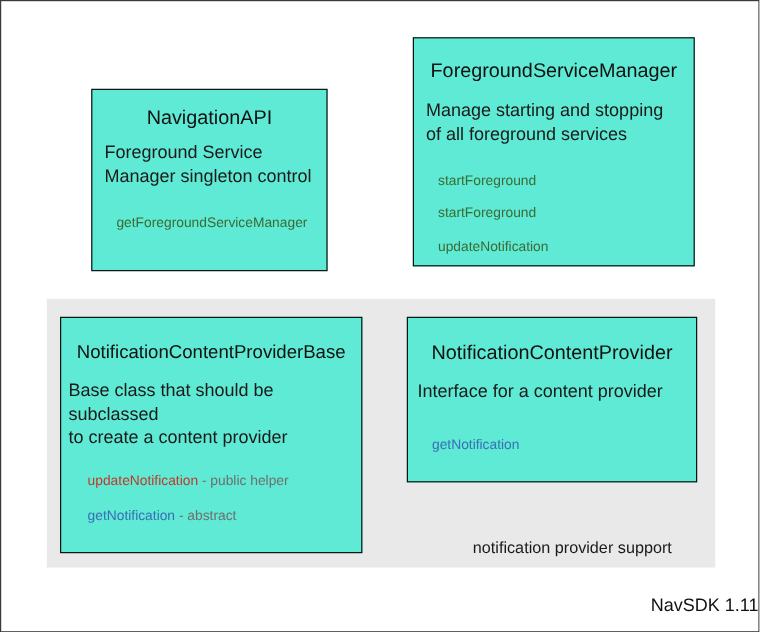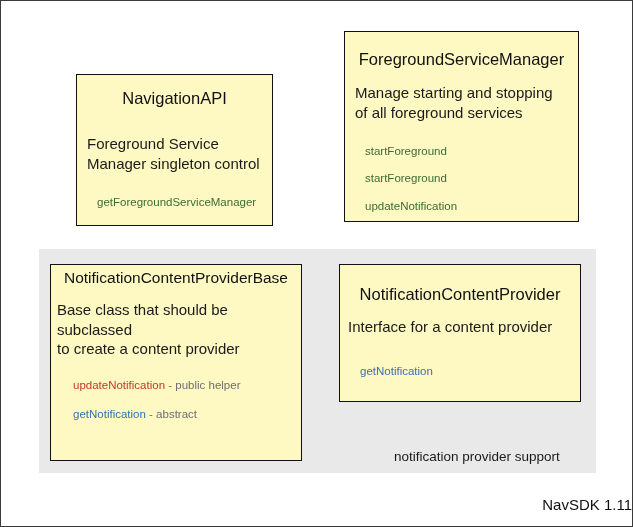--- a/index.html
+++ b/index.html
@@ -32,21 +32,21 @@
   .group-caption {
     position: absolute;
     font-size: 13.5px;
     color: #1a1a1a;
     white-space: nowrap;
   }
 
   
   .class-box {
     position: absolute;
-    background: #fef9c3;
+    background: #5eead4;
     border: 1.4px solid #111111;
     box-sizing: border-box;
     display: flex;
     flex-direction: column;
     align-items: stretch;
   }
 
   .class-title {
     text-align: center;
     color: #111111;
@@ -92,21 +92,21 @@
 </head>
 <body>
 
 <div id="diagram-canvas">
 
   <div class="group-panel" style="left:38px; top:248px; width:557px; height:224px;">
   </div>
   <div class="group-caption" style="left:393px; top:448px;">notification provider support</div>
 
   <div class="class-box" style="left:75px; top:73px; width:197px; height:152px; padding:14px 10px 0 10px;">
-    <div class="class-title" style="margin-bottom:26px;">NavigationAPI</div>
+    <div class="class-title" style="margin-bottom:10px;">NavigationAPI</div>
     <div class="class-desc" style="margin-bottom:22px;">
       <div>Foreground Service</div>
       <div>Manager singleton control</div>
     </div>
     <div class="member-list" style="padding-left:10px; gap:14px;">
       <div class="member-row">
         <span class="member-name green">getForegroundServiceManager</span><span class="member-note"></span>
       </div>
     </div>
   </div>
@@ -123,21 +123,21 @@
       </div>
       <div class="member-row">
         <span class="member-name green">startForeground</span><span class="member-note"></span>
       </div>
       <div class="member-row">
         <span class="member-name green">updateNotification</span><span class="member-note"></span>
       </div>
     </div>
   </div>
 
-  <div class="class-box" style="left:49px; top:263px; width:252px; height:197px; padding:4px 6px 0 6px;">
+  <div class="class-box" style="left:49px; top:263px; width:252px; height:197px; padding:20px 6px 0 6px;">
     <div class="class-title" style="margin-bottom:13px; font-size:15.5px;">NotificationContentProviderBase</div>
     <div class="class-desc" style="margin-bottom:20px;">
       <div>Base class that should be subclassed</div>
       <div>to create a content provider</div>
     </div>
     <div class="member-list" style="padding-left:16px; gap:15px;">
       <div class="member-row">
         <span class="member-name red">updateNotification</span><span class="member-note"> - public helper</span>
       </div>
       <div class="member-row">

